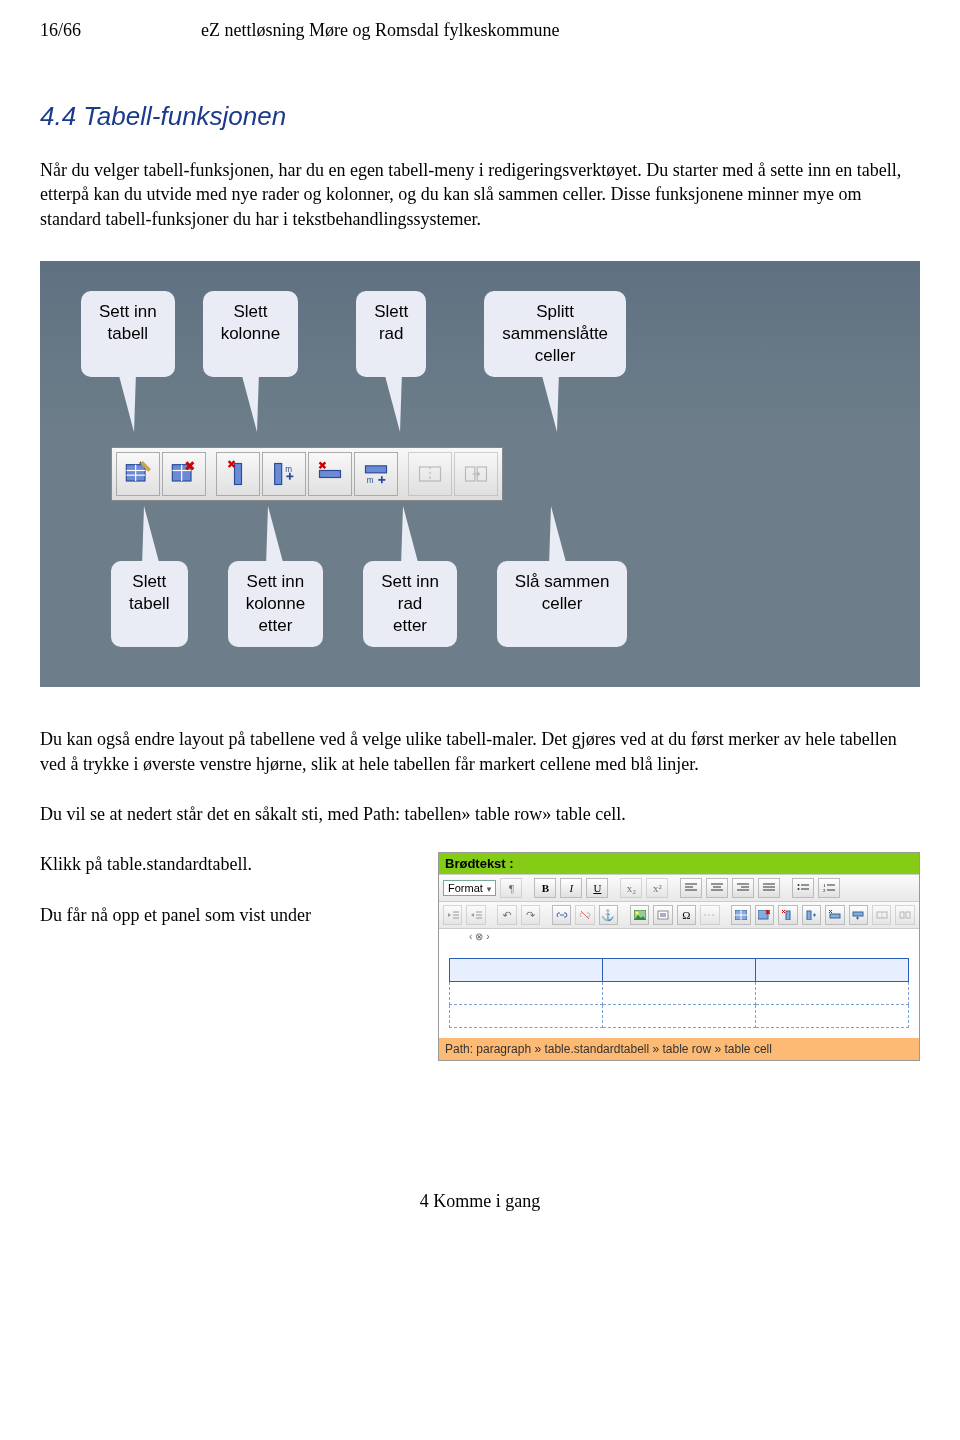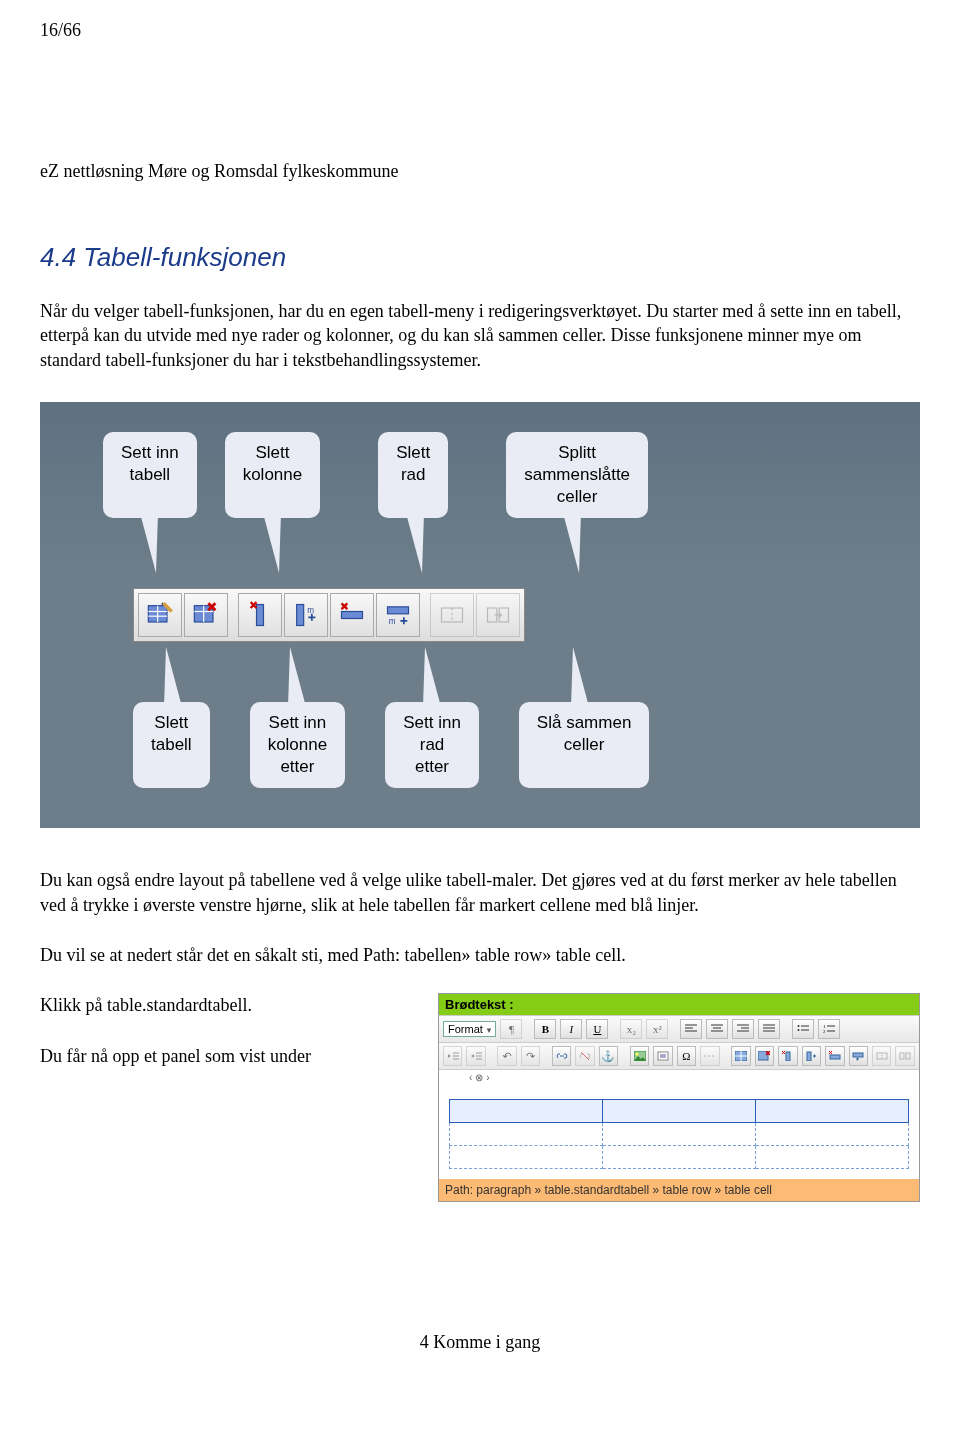--- a/index.html
+++ b/index.html
@@ -10,35 +10,34 @@
     padding: 20px 40px;
     background: #fff;
     width: 880px;
   }
   .header-row {
     display: flex;
     justify-content: flex-start;
     gap: 120px;
     font-size: 18px;
     margin-bottom: 60px;
-    flex-direction: column;
   }
   h2.section-title {
     font-family: Arial, Helvetica, sans-serif;
     color: #1a3a8a;
     font-style: italic;
     font-weight: normal;
     font-size: 26px;
     margin: 30px 0 18px 0;
   }
   p { margin: 26px 0 16px 0; line-height: 1.35; }
   .diagram-box {
     background: #6d7e8a;
     background: linear-gradient(#5f7081,#6d7e8a 40%,#6d7e8a);
-    padding: 30px 40px 40px 63px;
+    padding: 30px 40px 40px 41px;
     margin: 30px 0 40px 0;
   }
   .label-row {
     display: flex;
     gap: 28px;
     justify-content: flex-start;
   }
   .label-row.bottom { margin-top: 60px; gap: 40px; margin-left: 30px;}
   .label-box {
     background: #e9ecf5;

